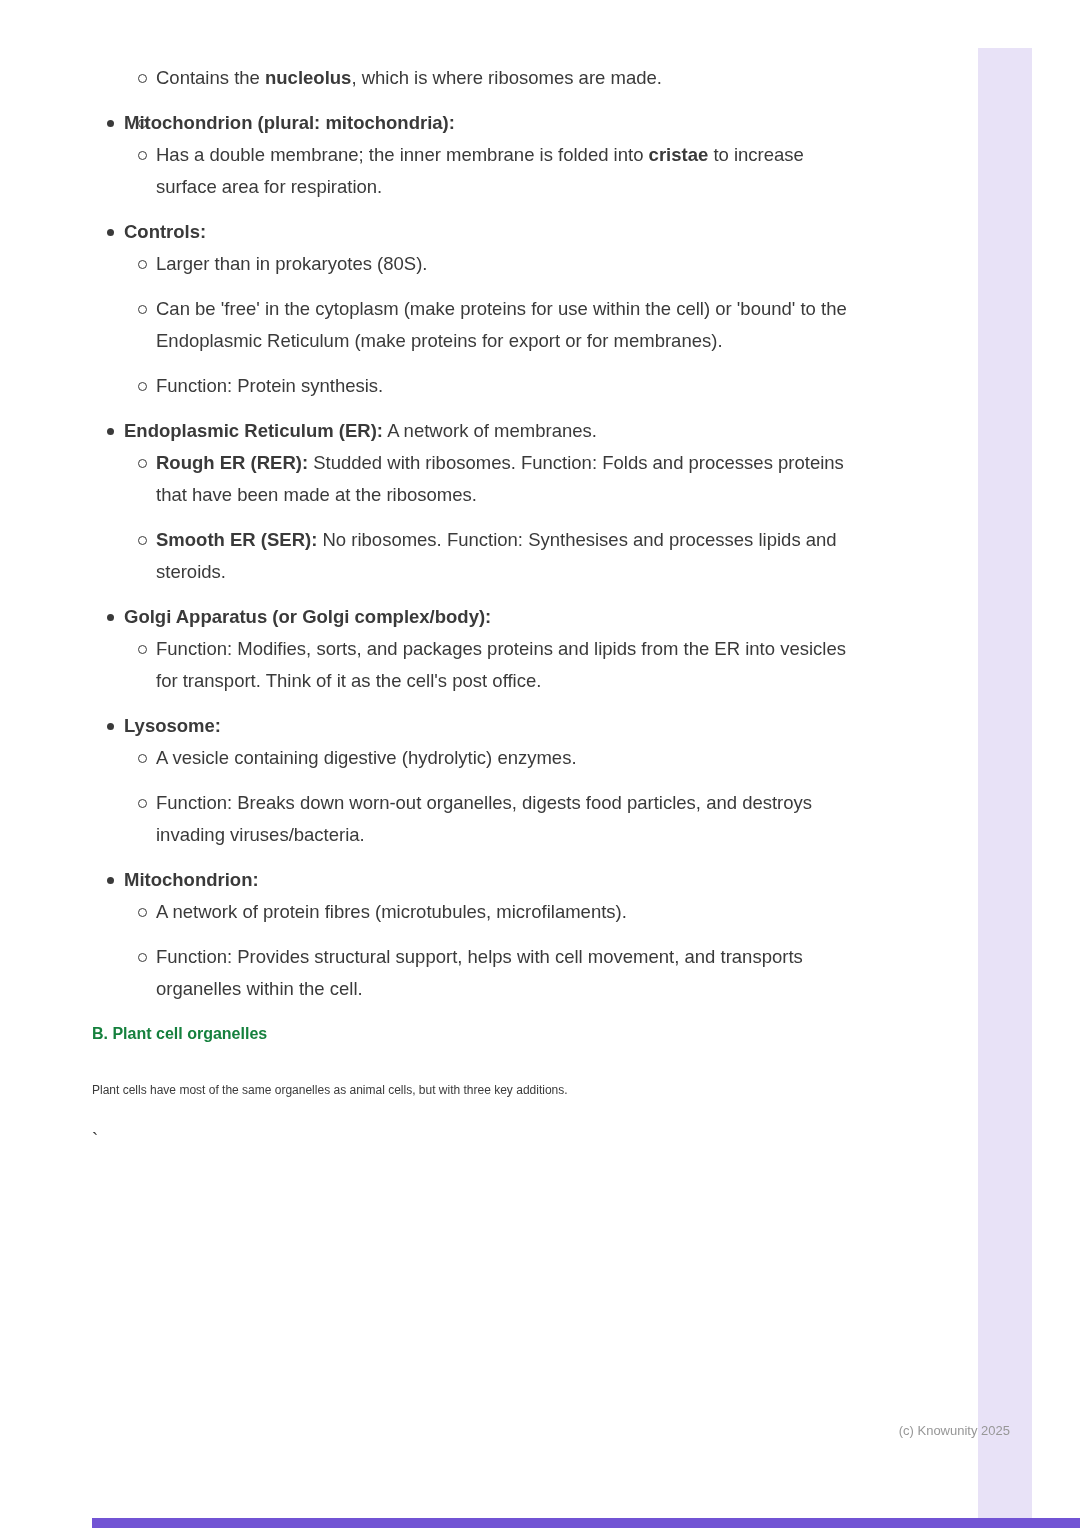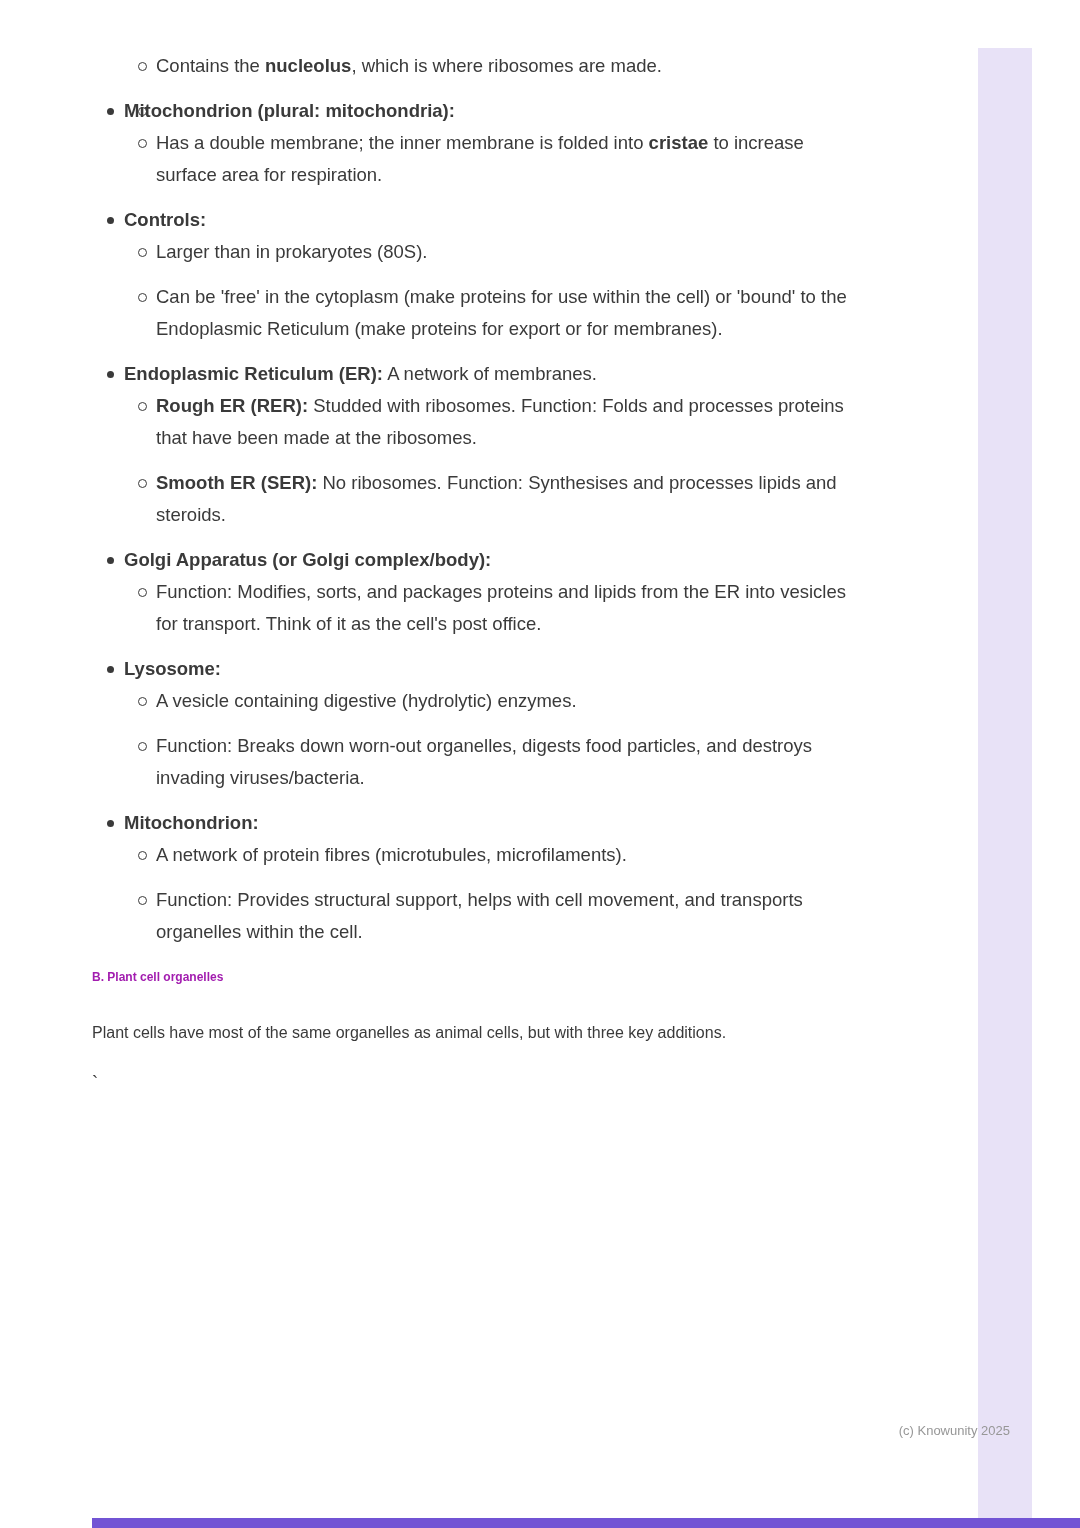--- a/index.html
+++ b/index.html
@@ -38,21 +38,21 @@
     position: absolute;
     left: 92px;
     top: 50px;
     width: 782px;
     color: var(--text, #3a3a3a);
     font-size: 18.5px;
     line-height: 32px;
   }
 
   .group { margin-top: 10px; }
-  .group:first-child { margin-top: 0; }
+  .group:first-child { margin-top: 12px; }
 
   .li { position: relative; }
   .li .txt { max-width: 700px; }
   .li.top { padding-left: 32px; }
   .li.sub { padding-left: 64px; margin-bottom: 13px; }
 
   .marker { position: absolute; display: block; }
   .marker.dot {
     left: 15px; top: 13px;
     width: 7px; height: 7px;
@@ -63,29 +63,29 @@
     left: 46px; top: 12px;
     width: 9px; height: 9px;
     border-radius: 50%;
     border: 1.5px solid var(--text, #3a3a3a);
     background: transparent;
   }
 
   b { font-weight: 700; }
 
   .section-heading {
-    font-size: 12px;
+    font-size: 16px;
     line-height: 32px;
     font-weight: 700;
-    color: #a21caf;
+    color: #15803d;
   }
 
   .paragraph {
     margin-top: 24px;
-    font-size: 16px;
+    font-size: 12px;
     line-height: 32px;
     max-width: 782px;
   }
 
   .stray {
     margin-top: 18px;
     font-size: 18.5px;
     line-height: 32px;
   }
 
@@ -137,20 +137,24 @@
             <div class="txt"><b>Controls:</b></div>
           </div>
           <div class="li sub">
             <span class="marker circle"></span>
             <div class="txt"><span>Larger than in prokaryotes (80S).</span></div>
           </div>
           <div class="li sub">
             <span class="marker circle"></span>
             <div class="txt"><span>Can be 'free' in the cytoplasm (make proteins for use within the cell) or 'bound' to the Endoplasmic Reticulum (make proteins for export or for membranes).</span></div>
           </div>
+          <div class="li sub">
+            <span class="marker circle"></span>
+            <div class="txt"><span>Function: Protein synthesis.</span></div>
+          </div>
         </section>
         <section class="group">
           <div class="li top">
             <span class="marker dot"></span>
             <div class="txt"><b>Endoplasmic Reticulum (ER):</b><span> A network of membranes.</span></div>
           </div>
           <div class="li sub">
             <span class="marker circle"></span>
             <div class="txt"><b>Rough ER (RER):</b><span> Studded with ribosomes. Function: Folds and processes proteins that have been made at the ribosomes.</span></div>
           </div>

